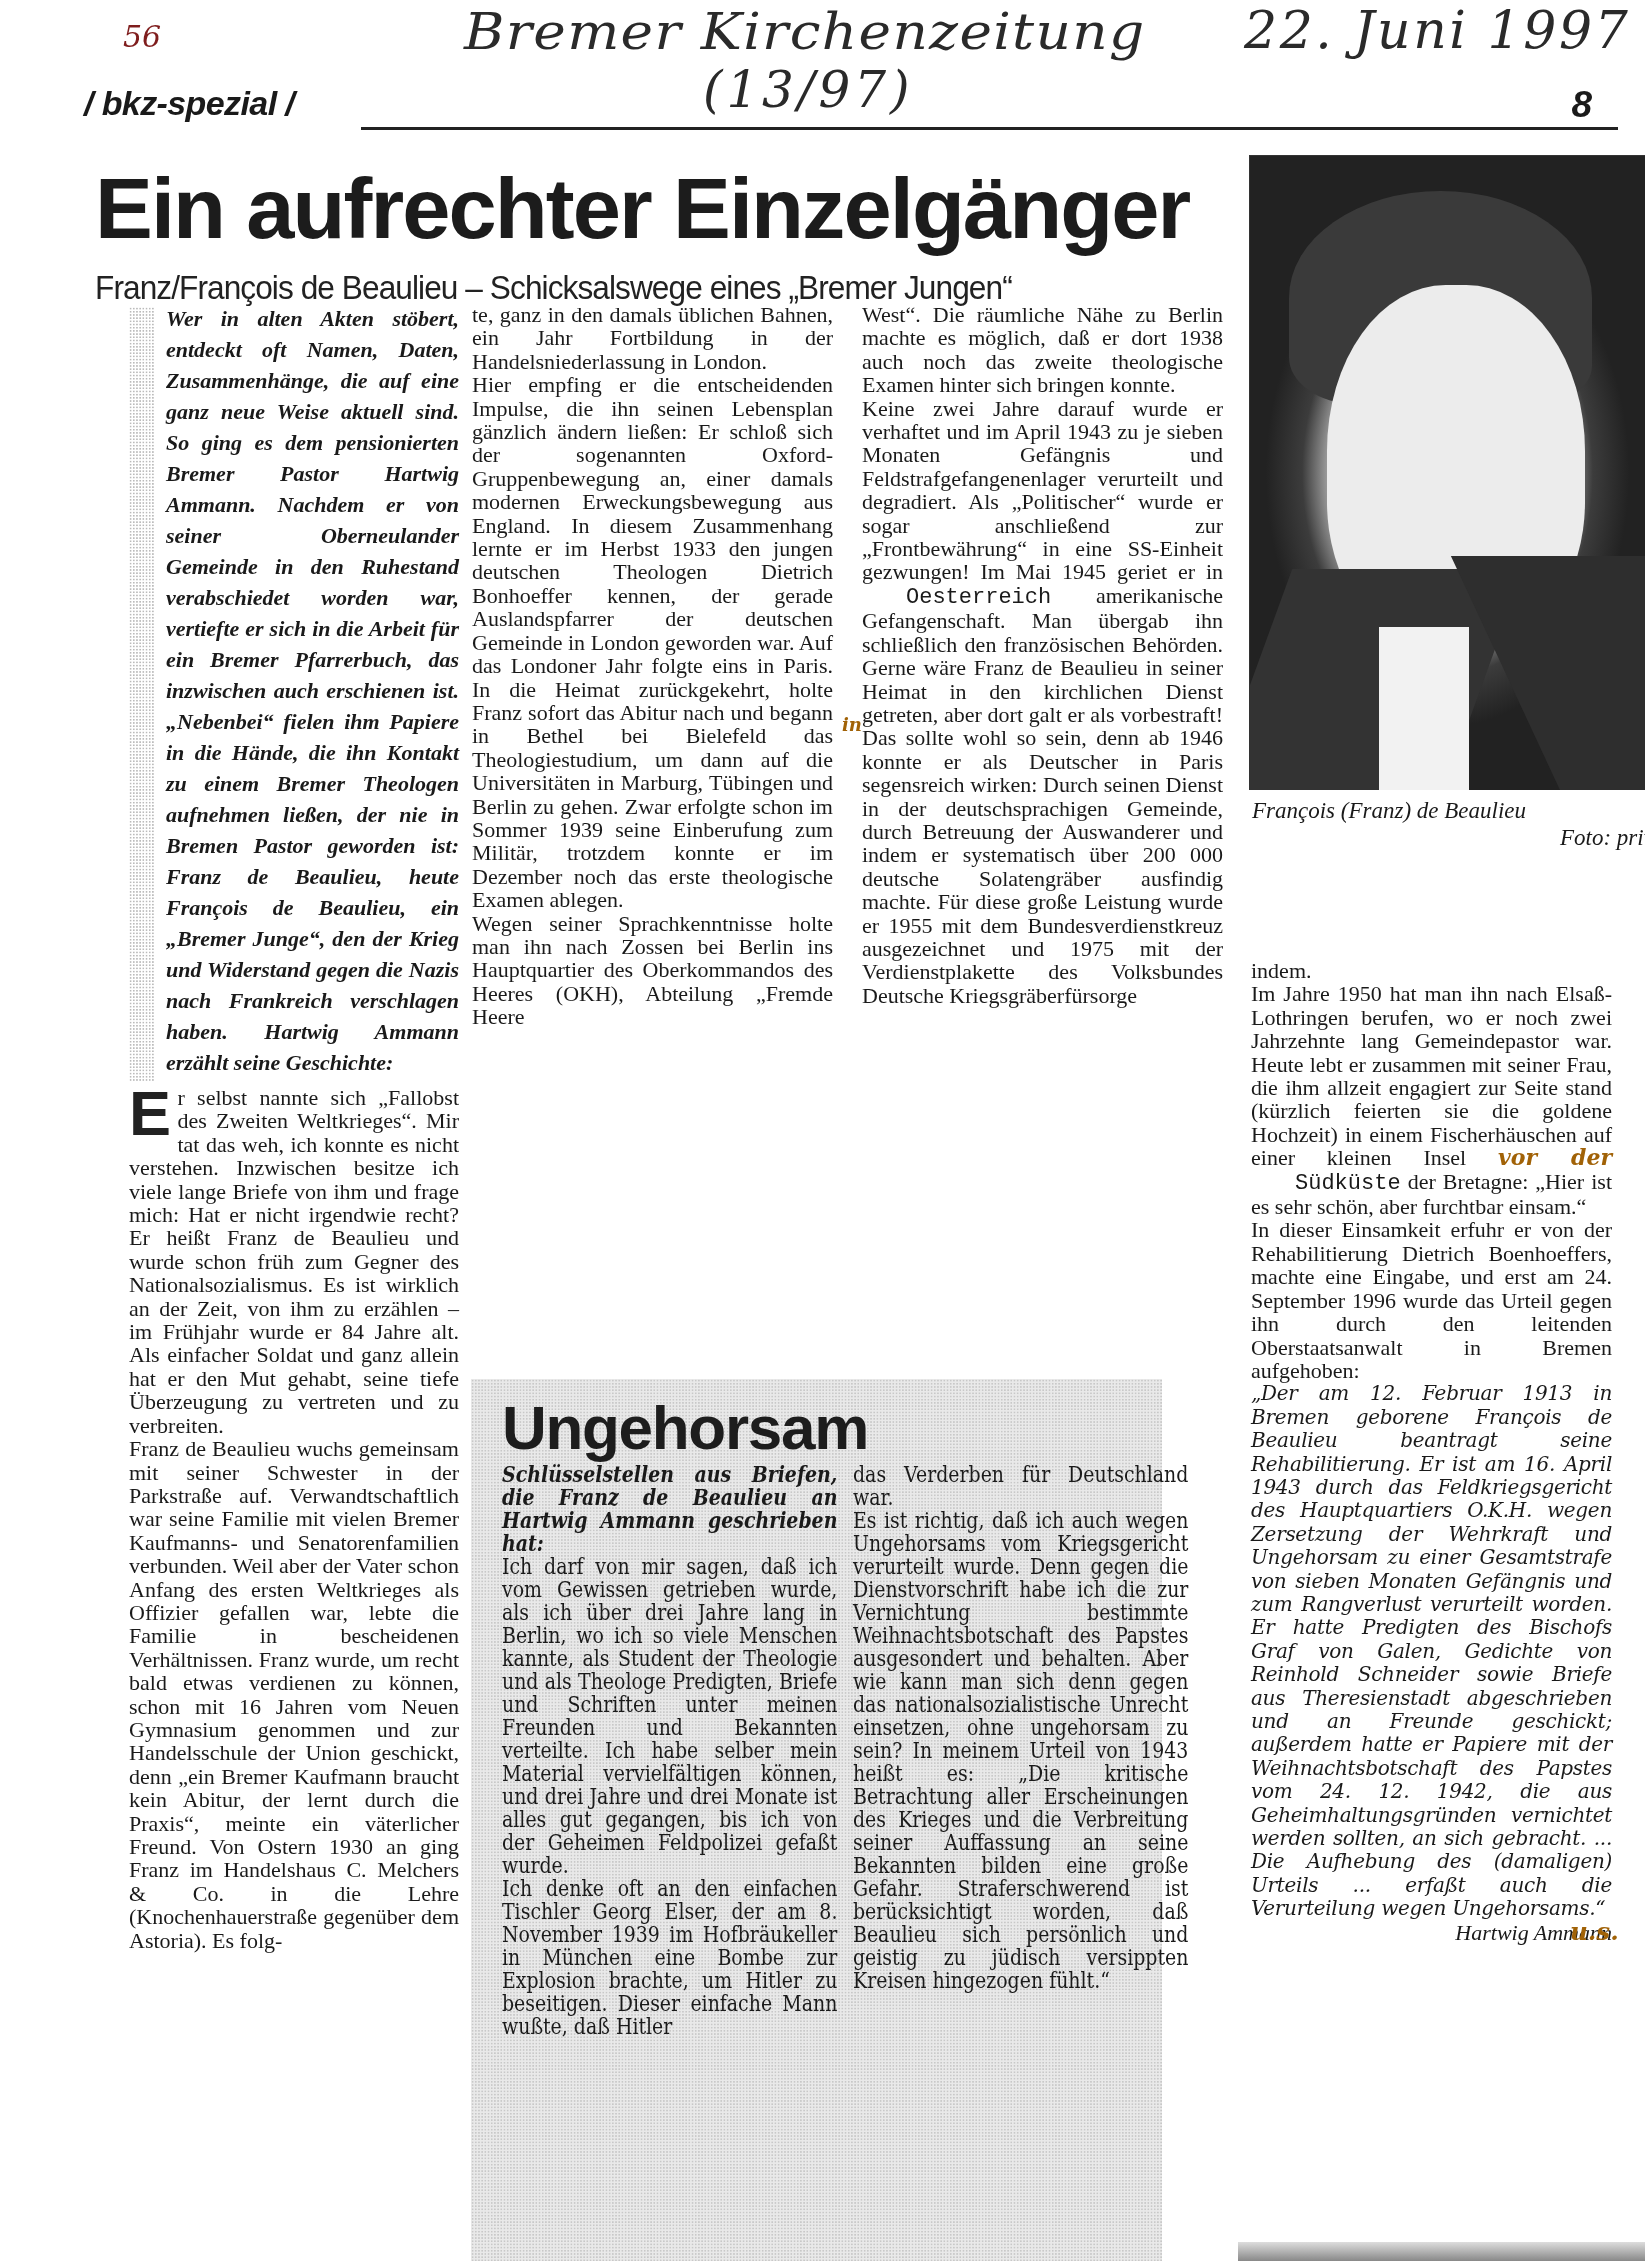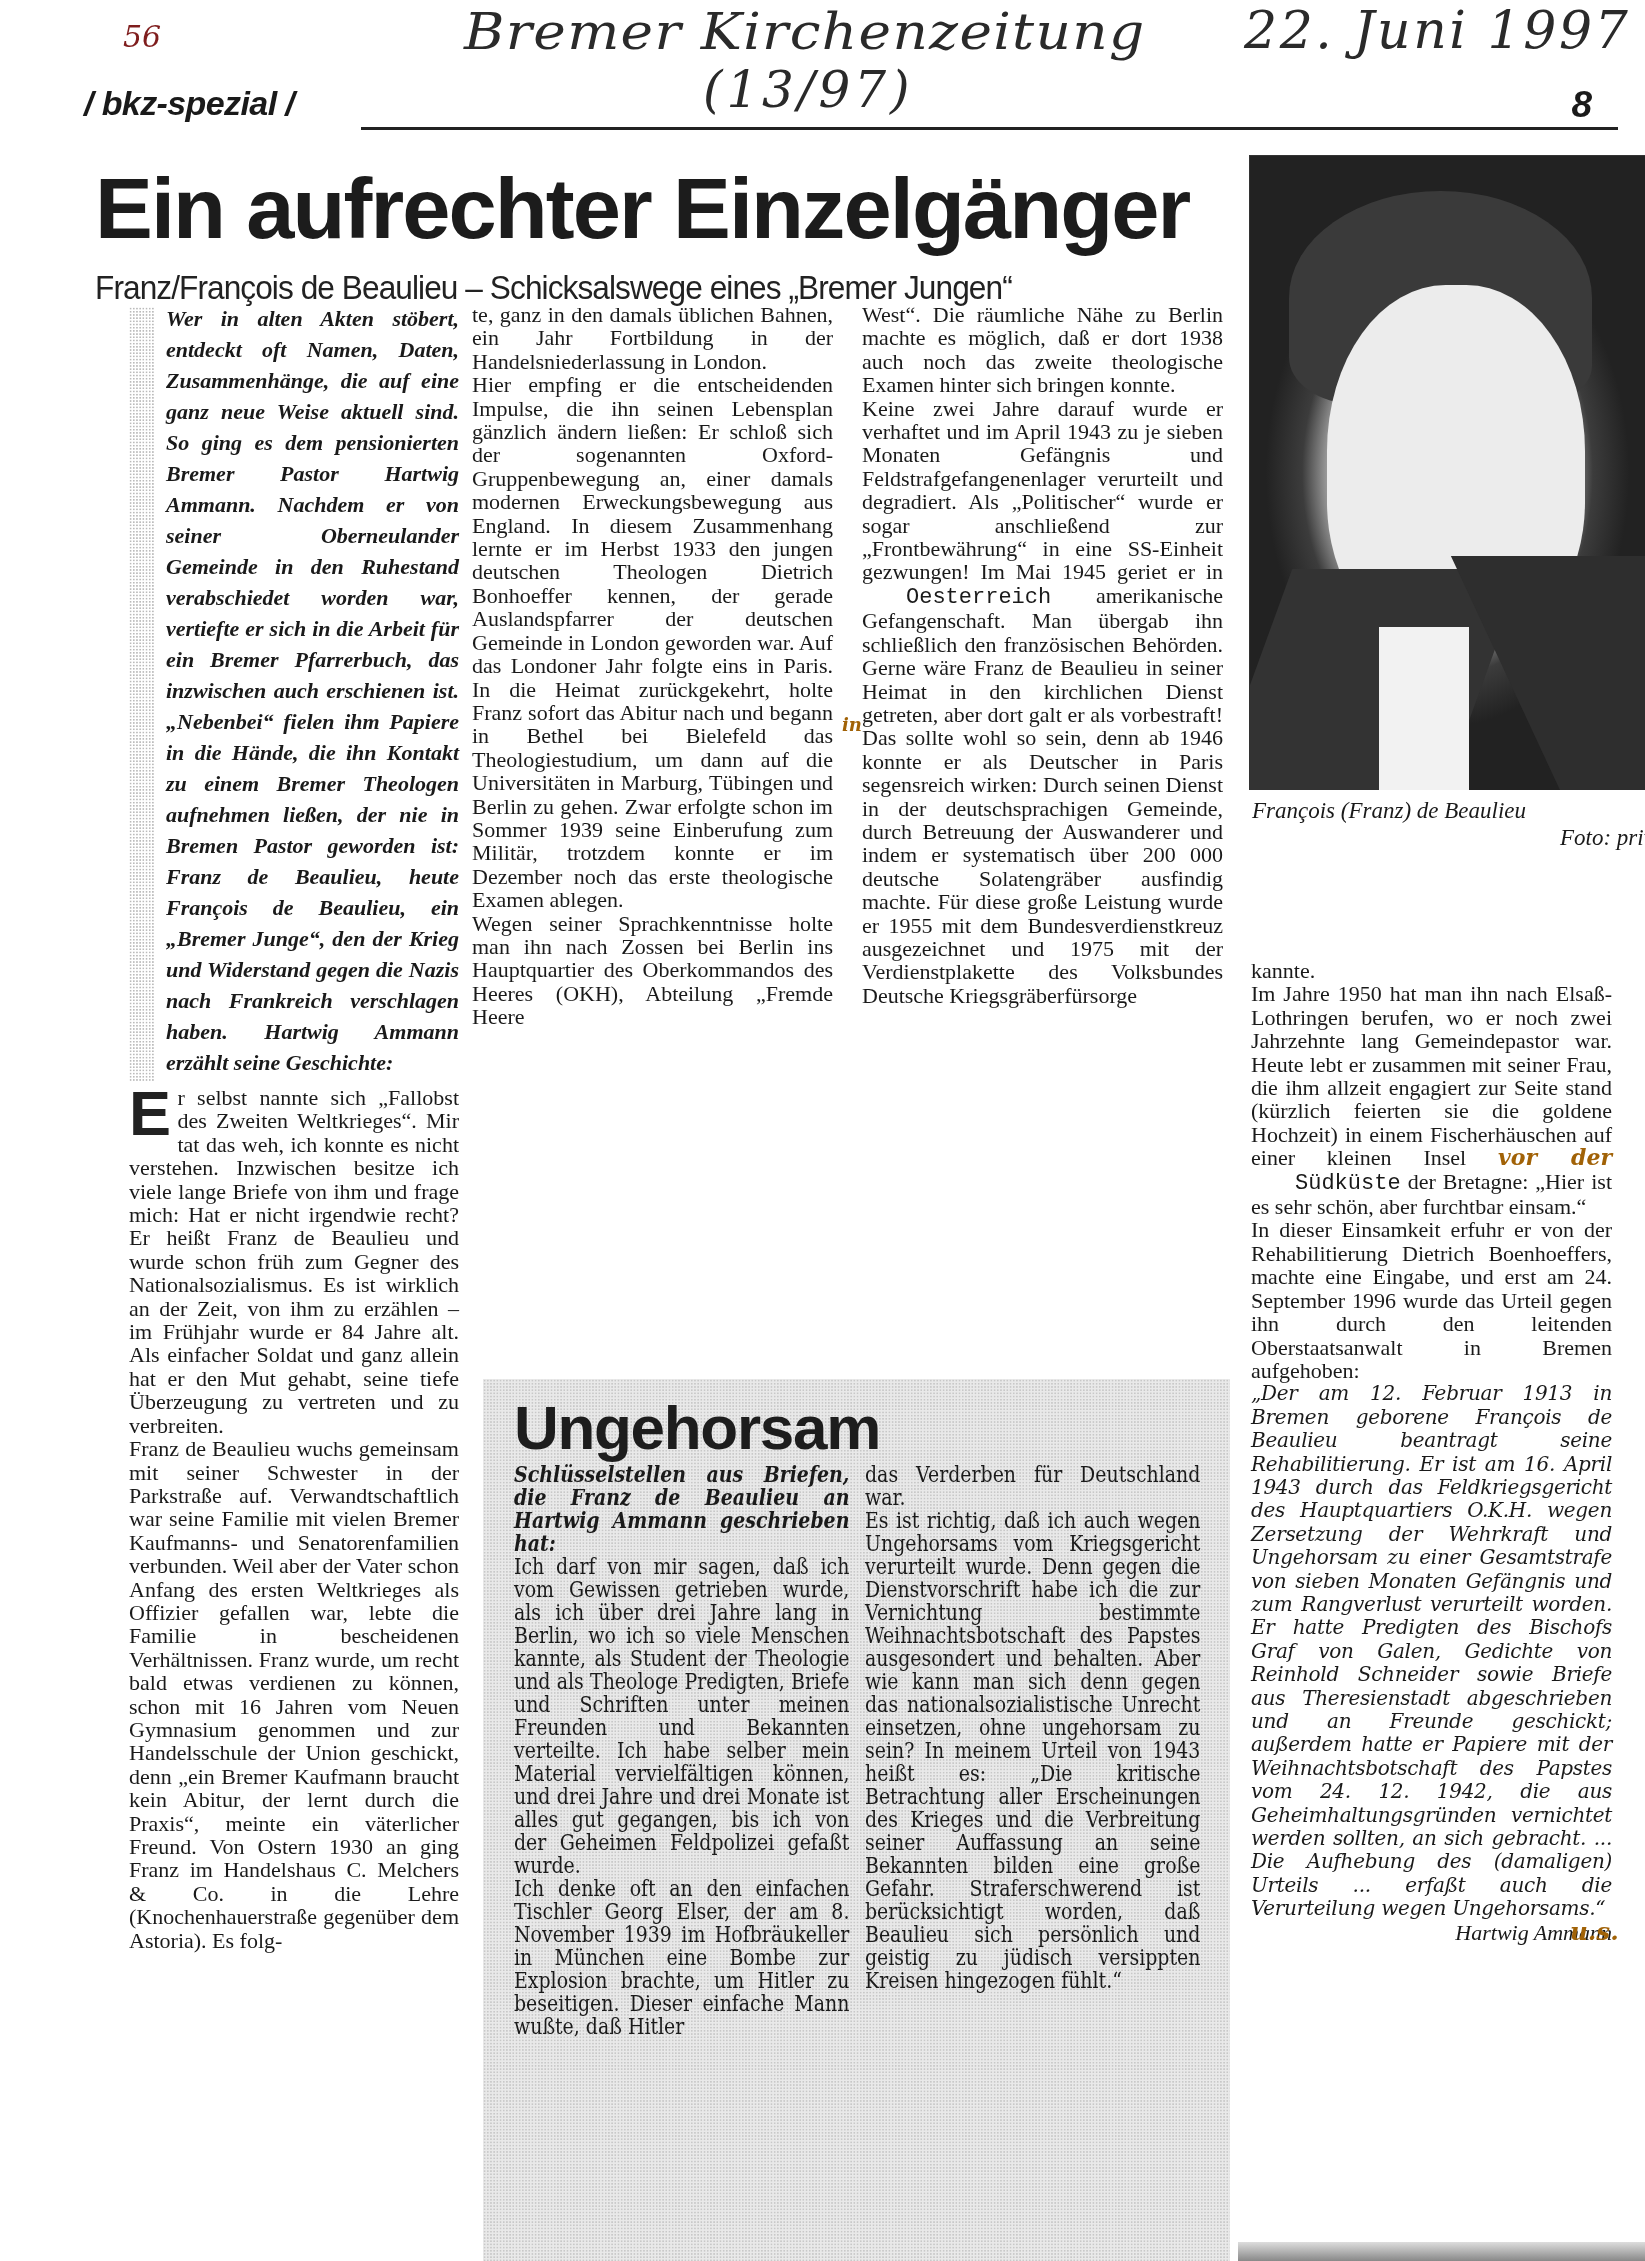--- a/index.html
+++ b/index.html
@@ -41,21 +41,21 @@
   .col3 { left: 862px; top: 303px; width: 361px; }
   .col4 { left: 1251px; top: 959px; width: 361px; }
 
   .mono { font-family: "Liberation Mono", monospace; margin-left: 44px; }
   .note-hand { font-family: "DejaVu Serif", serif; font-style: italic; font-weight: bold; color: #a16207; }
   .note-in { position: absolute; left: 842px; top: 714px; font-size: 18px; }
   .note-us { position: absolute; left: 1570px; top: 1917px; font-size: 24.5px; }
 
   .quote { font-style: italic; font-family: "DejaVu Serif", serif; font-size: 20px; letter-spacing: -0.3px; }
 
-  .box { position: absolute; left: 483px; top: 1379px; width: 747px; height: 882px; background-color: #e9e9e9; background-image: radial-gradient(#c8c8c8 0.6px, transparent 0.8px); background-size: 3.2px 3.2px; }
+  .box { position: absolute; left: 471px; top: 1379px; width: 691px; height: 882px; background-color: #e9e9e9; background-image: radial-gradient(#c8c8c8 0.6px, transparent 0.8px); background-size: 3.2px 3.2px; }
   .box-title { position: absolute; left: 31px; top: 13px; font-family: "Liberation Sans", sans-serif; font-weight: bold; font-size: 62px; letter-spacing: -1.3px; color: #1d1d1d; }
   .boxcol { position: absolute; font-size: 22px; line-height: 23px; text-align: justify; font-family: "DejaVu Serif", serif; transform: scaleX(0.86); transform-origin: left top; }
   .box-c1 { left: 31px; top: 84px; width: 390px; }
   .box-c2 { left: 382px; top: 84px; width: 390px; }
   .box-lead { font-style: italic; font-weight: bold; }
 
   .signature { font-style: italic; text-align: right; font-size: 22px; }
   .bottom-bar { position: absolute; left: 1238px; top: 2242px; width: 407px; height: 19.3px; background: linear-gradient(#ddd, #888); }
 </style>
 </head>
@@ -106,21 +106,21 @@
   <p>West“. Die räumliche Nähe zu Berlin machte es möglich, daß er dort 1938 auch noch das zweite theologische Examen hinter sich bringen konnte.</p>
   <p>
     <span>Keine zwei Jahre darauf wurde er verhaftet und im April 1943 zu je sieben Monaten Gefängnis und Feldstrafgefangenenlager verurteilt und degradiert. Als „Politischer“ wurde er sogar anschließend zur „Frontbewährung“ in eine SS-Einheit gezwungen! Im Mai 1945 geriet er in</span>
     <span class="mono">Oesterreich</span>
     <span>amerikanische Gefangenschaft. Man übergab ihn schließlich den französischen Behörden. Gerne wäre Franz de Beaulieu in seiner Heimat in den kirchlichen Dienst getreten, aber dort galt er als vorbestraft! Das sollte wohl so sein, denn ab 1946 konnte er als Deutscher in Paris segensreich wirken: Durch seinen Dienst in der deutschsprachigen Gemeinde, durch Betreuung der Auswanderer und indem er systematisch über 200 000 deutsche Solatengräber ausfindig machte. Für diese große Leistung wurde er 1955 mit dem Bundesverdienstkreuz ausgezeichnet und 1975 mit der Verdienstplakette des Volksbundes Deutsche Kriegsgräberfürsorge</span>
   </p>
 </div>
 <span class="note-hand note-in">in</span>
 
 <div class="col col4">
-  <p>kannte.</p>
+  <p>indem.</p>
   <p>
     <span>Im Jahre 1950 hat man ihn nach Elsaß-Lothringen berufen, wo er noch zwei Jahrzehnte lang Gemeindepastor war. Heute lebt er zusammen mit seiner Frau, die ihm allzeit engagiert zur Seite stand (kürzlich feierten sie die goldene Hochzeit) in einem Fischerhäuschen auf einer kleinen Insel</span>
     <span class="note-hand">vor der</span>
     <span class="mono">Südküste</span>
     <span>der Bretagne: „Hier ist es sehr schön, aber furchtbar einsam.“</span>
   </p>
   <p>In dieser Einsamkeit erfuhr er von der Rehabilitierung Dietrich Boenhoeffers, machte eine Eingabe, und erst am 24. September 1996 wurde das Urteil gegen ihn durch den leitenden Oberstaatsanwalt in Bremen aufgehoben:</p>
   <p class="quote">„Der am 12. Februar 1913 in Bremen geborene François de Beaulieu beantragt seine Rehabilitierung. Er ist am 16. April 1943 durch das Feldkriegsgericht des Hauptquartiers O.K.H. wegen Zersetzung der Wehrkraft und Ungehorsam zu einer Gesamtstrafe von sieben Monaten Gefängnis und zum Rangverlust verurteilt worden. Er hatte Predigten des Bischofs Graf von Galen, Gedichte von Reinhold Schneider sowie Briefe aus Theresienstadt abgeschrieben und an Freunde geschickt; außerdem hatte er Papiere mit der Weihnachtsbotschaft des Papstes vom 24. 12. 1942, die aus Geheimhaltungsgründen vernichtet werden sollten, an sich gebracht. ... Die Aufhebung des (damaligen) Urteils ... erfaßt auch die Verurteilung wegen Ungehorsams.“</p>
   <p class="signature">Hartwig Ammann</p>
 </div>

